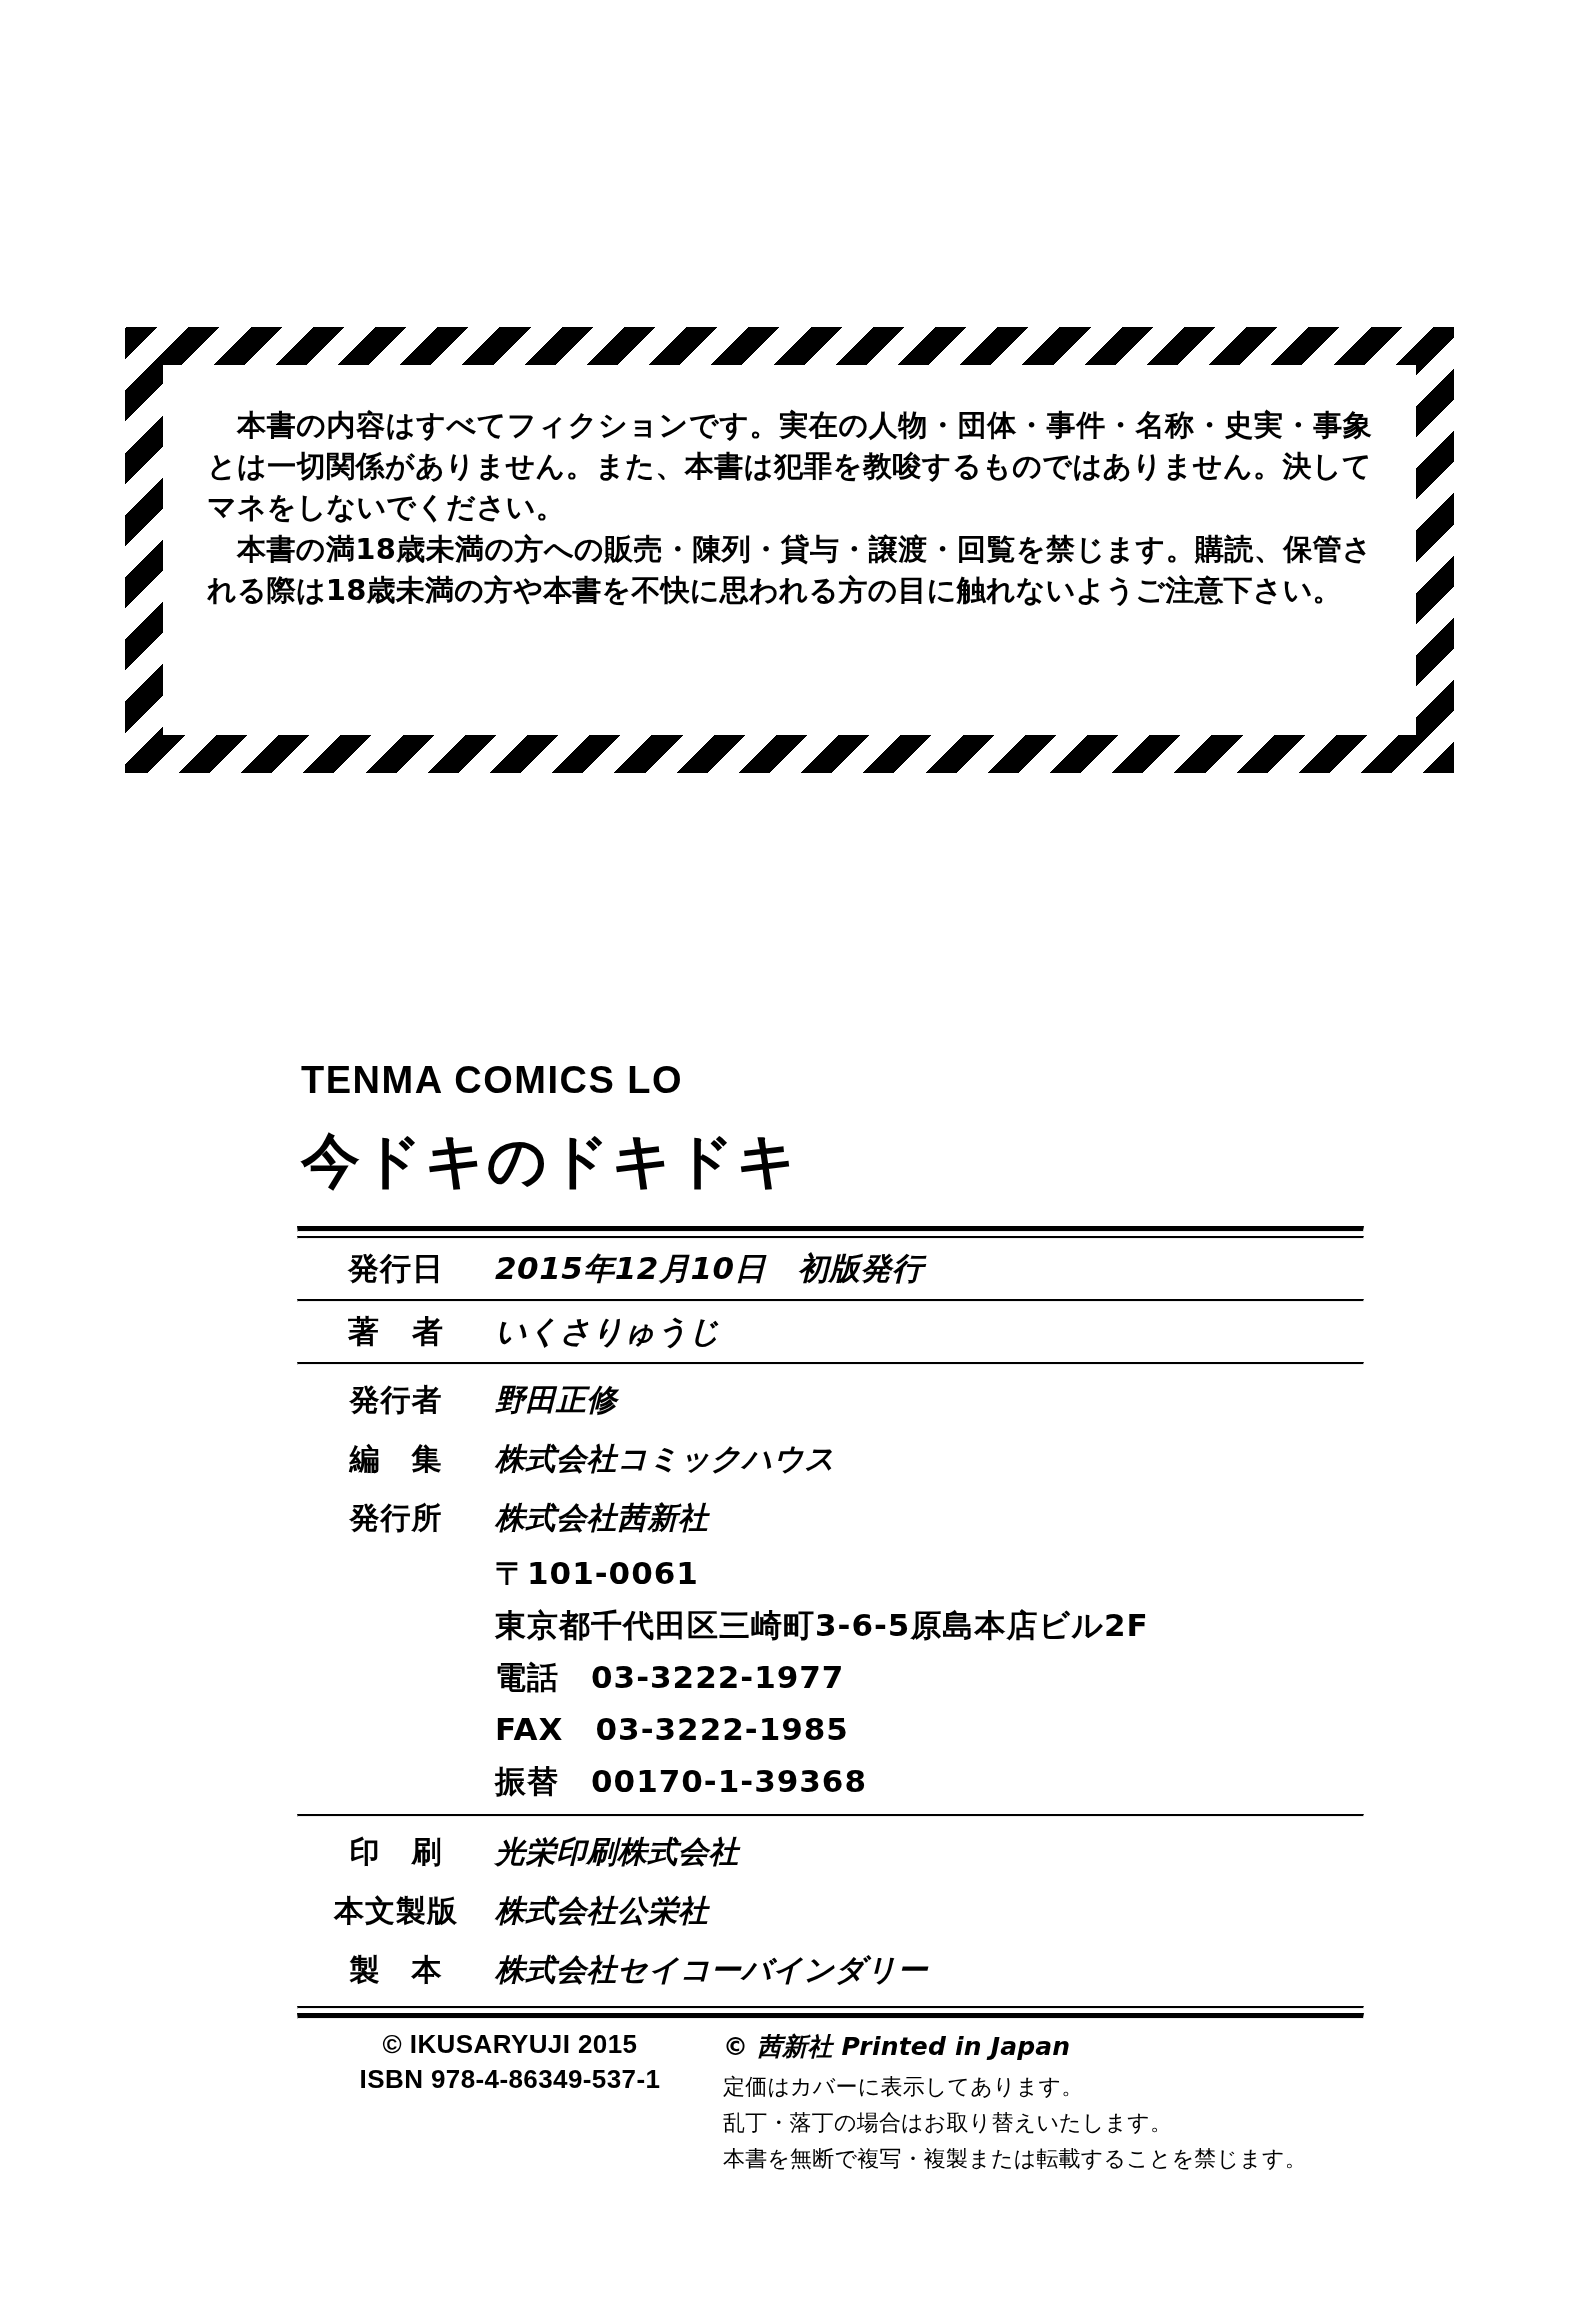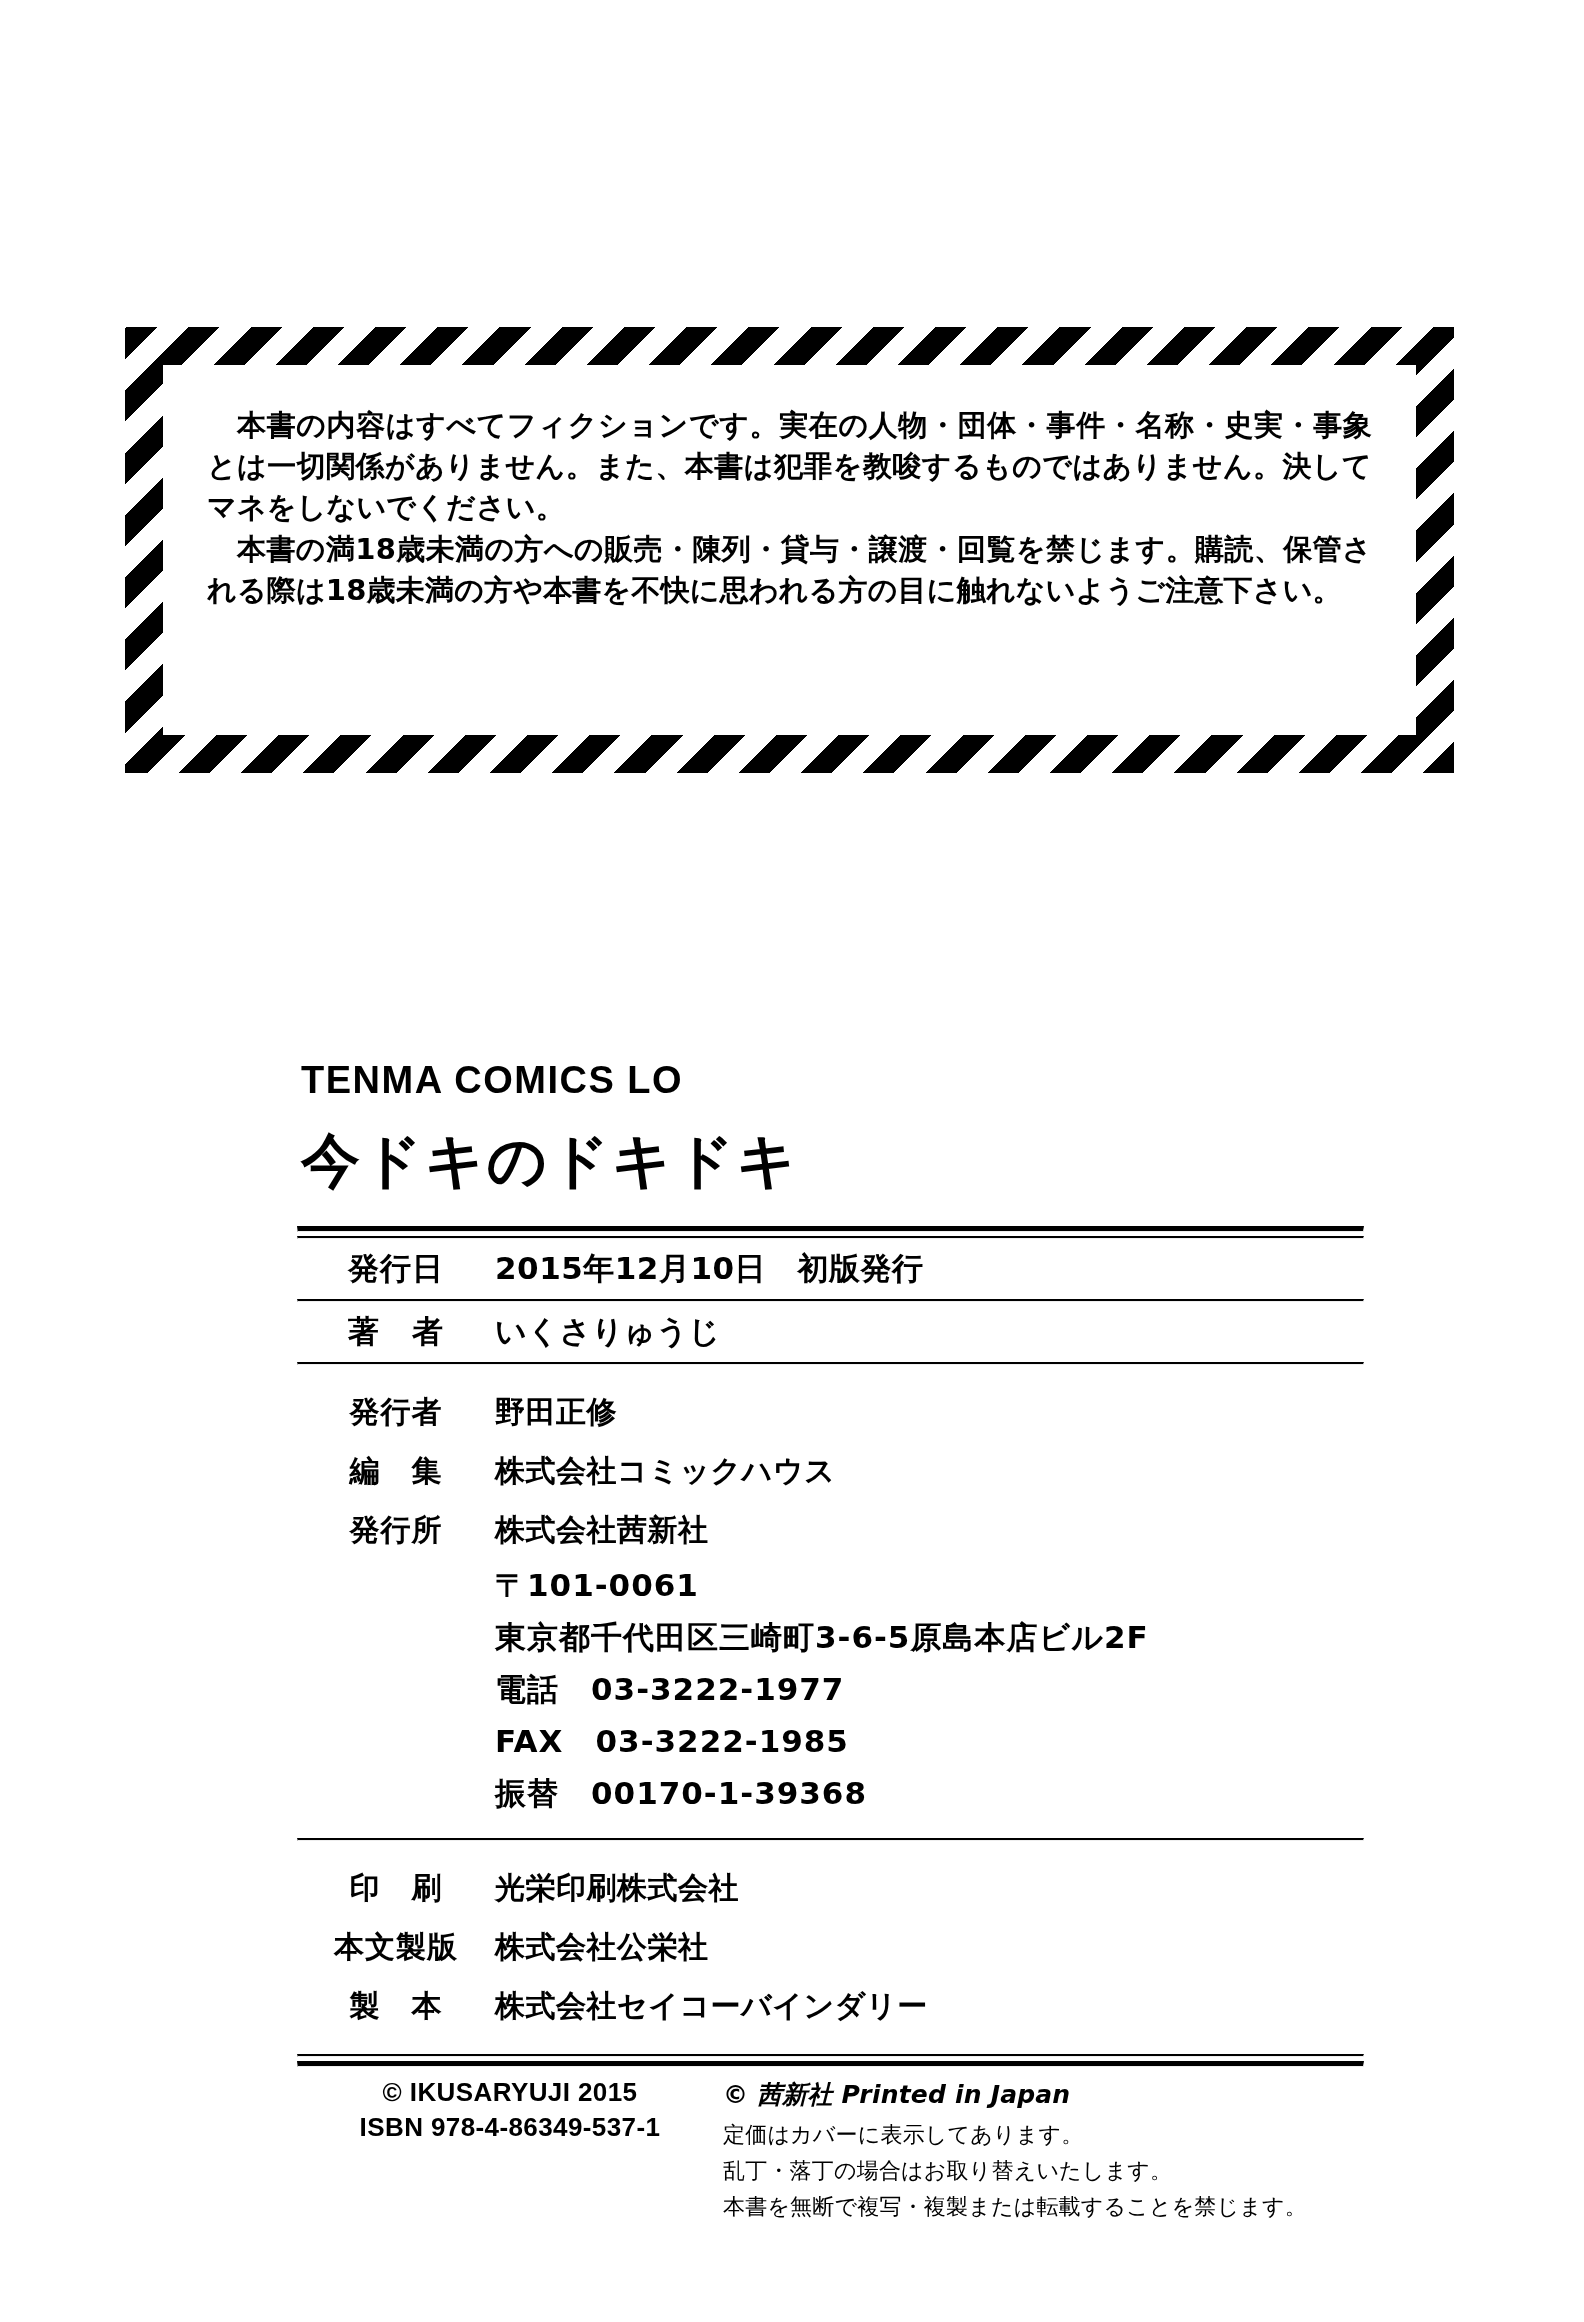--- a/index.html
+++ b/index.html
@@ -101,36 +101,37 @@
     font-size: 30px;
     font-weight: 700;
     letter-spacing: 1px;
     text-align: center;
   }
   .row .val {
     font-family: "DejaVu Sans", "Liberation Sans", sans-serif;
     font-size: 30px;
     font-weight: 700;
     letter-spacing: 0.5px;
+    font-style: italic;
   }
   .row.tall .lbl, .row.tall .val { font-size: 31px; }
 
   .sub-lines {
     margin-left: 198px;
   }
   .sub-lines div {
     font-family: "DejaVu Sans", "Liberation Sans", sans-serif;
     font-size: 31px;
     font-weight: 700;
     letter-spacing: 1px;
     padding: 5px 0;
   }
   .mono-ish { letter-spacing: 3px; }
 
-  .block-pad { padding: 18px 0; }
+  .block-pad { padding: 6px 0; }
 
   
   .footer {
     display: flex;
     justify-content: flex-start;
     padding-top: 8px;
   }
   .footer-left {
     width: 426px;
     flex: 0 0 426px;

